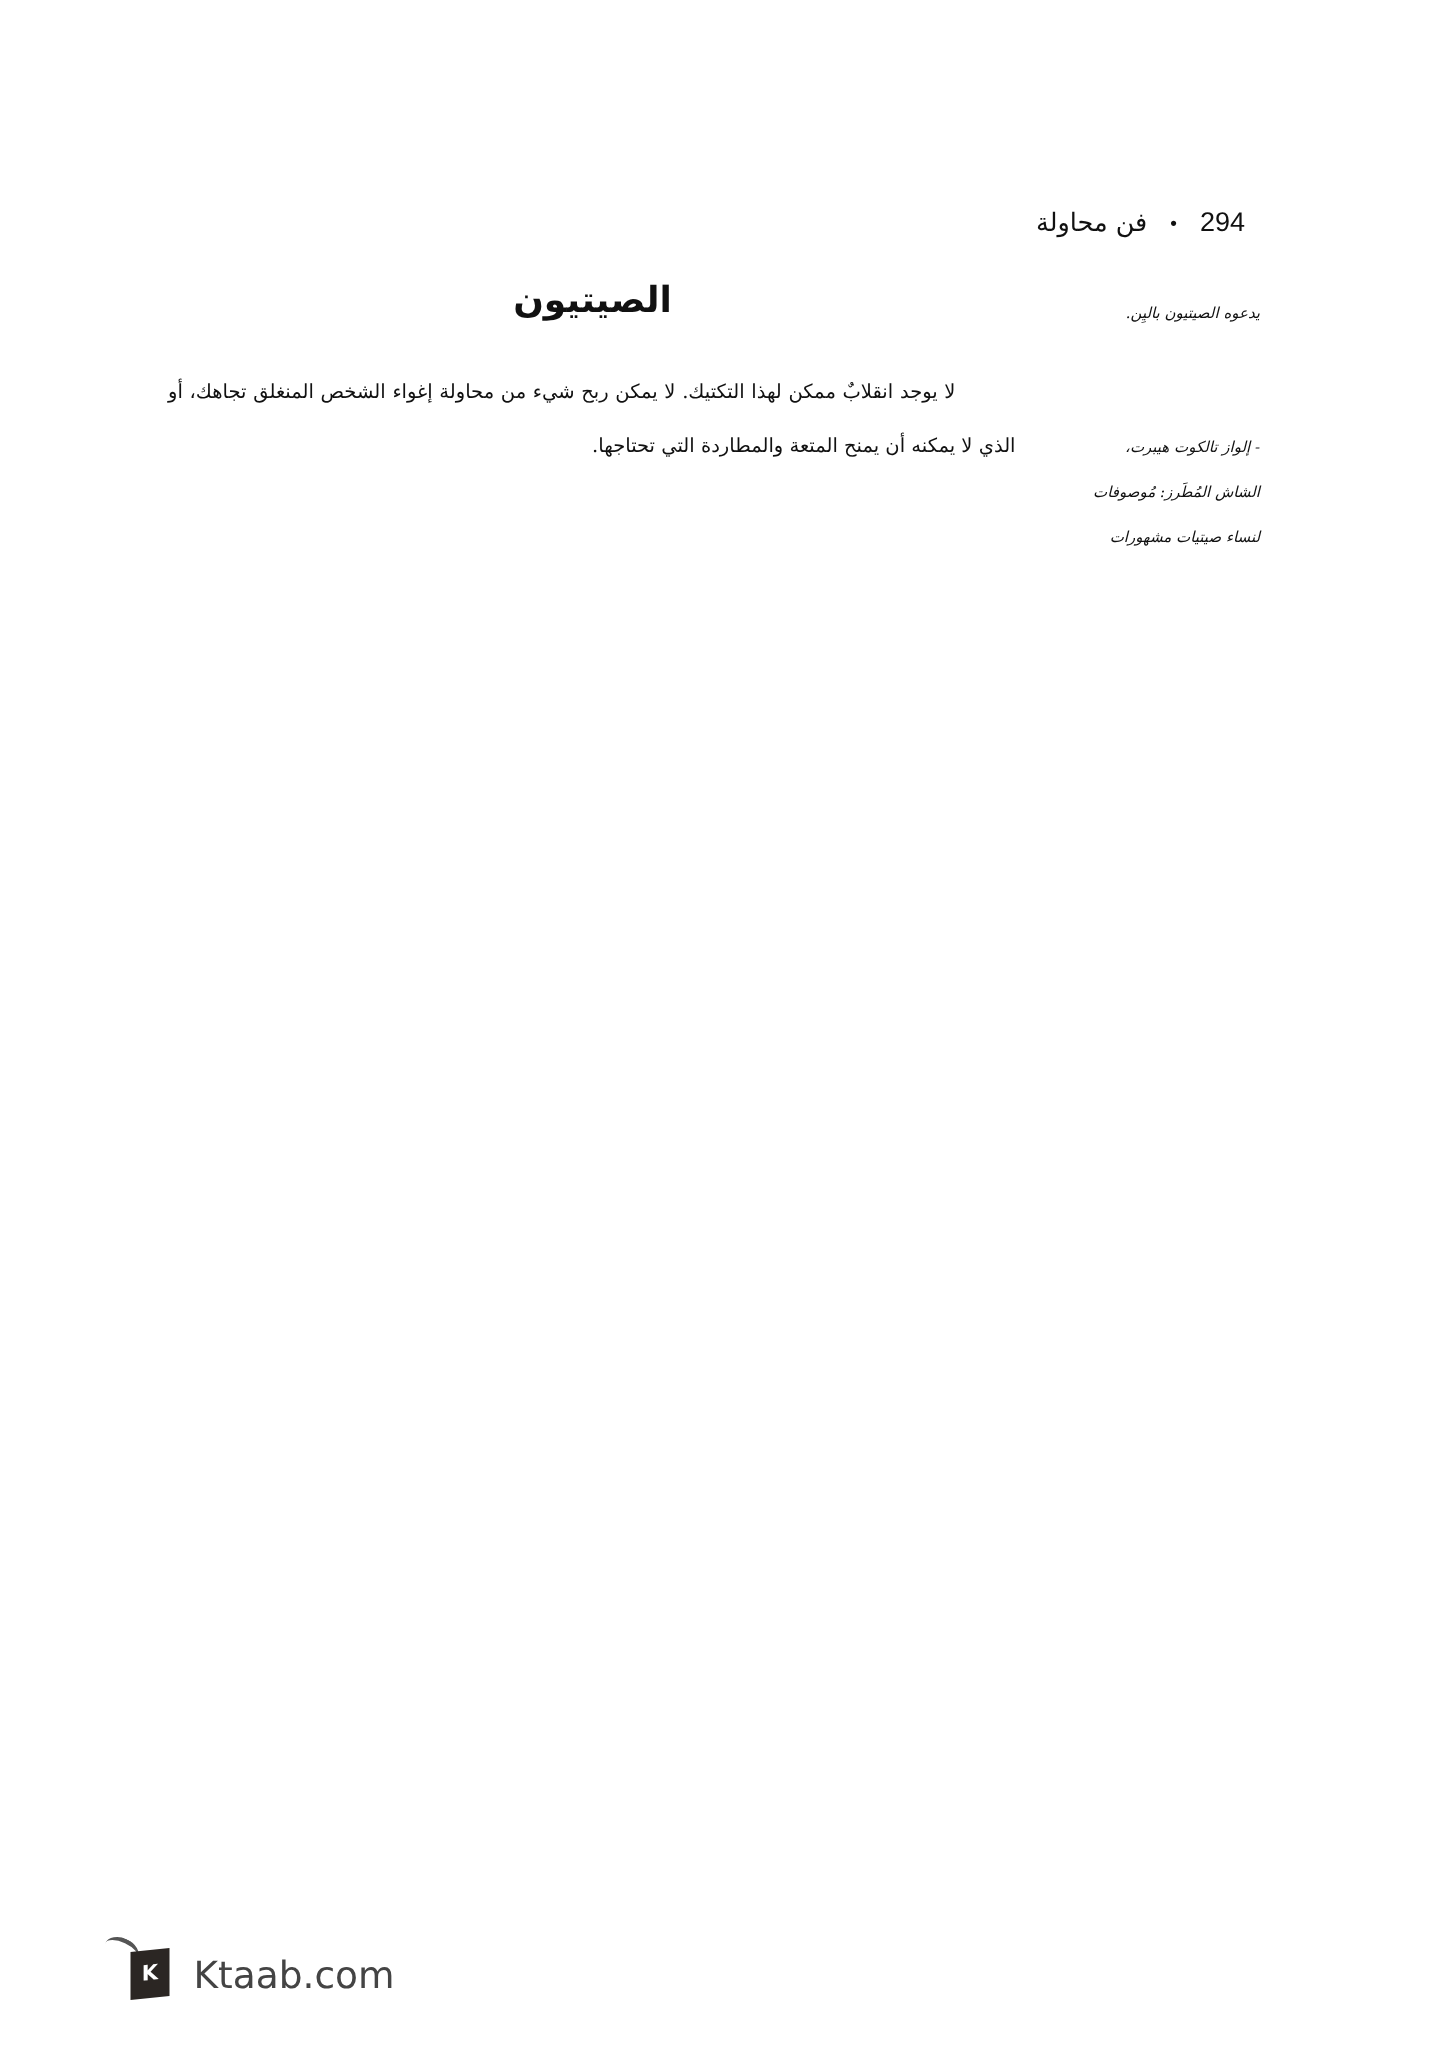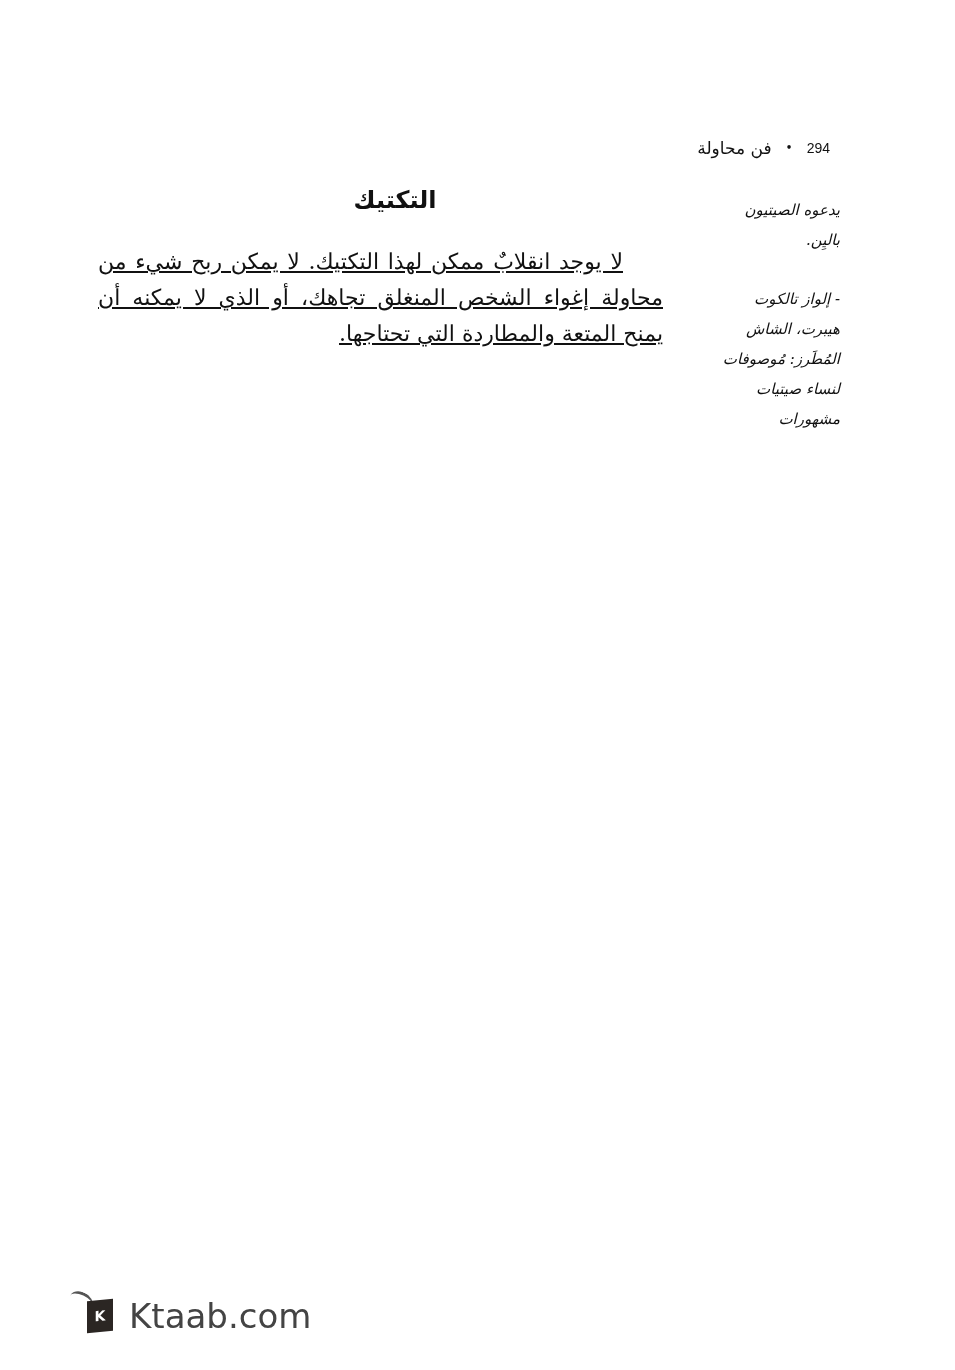--- a/index.html
+++ b/index.html
@@ -1,40 +1,40 @@
 <!DOCTYPE html>
 <html><head>
 <meta charset="utf-8">
 <style>
   html, body { margin:0; padding:0; background:#ffffff; }
   body { width:955px; height:1370px; position:relative; overflow:hidden; font-family:"DejaVu Serif", serif; color:#111; }
   .header { position:absolute; top:138px; right:125px; direction:rtl; font-size:17px; display:flex; align-items:center; gap:14px; }
-  .header .num { font-family:"Liberation Sans", sans-serif; font-size:14px; }
+  .header .num { font-family:"Liberation Sans", sans-serif; font-size:18px; }
   .header .bullet { font-size:12px; }
   .title { position:absolute; top:186px; left:330px; width:130px; text-align:center; direction:rtl; font-family:"DejaVu Sans", sans-serif; font-weight:bold; font-size:24px; }
-  .body-text { position:absolute; top:244px; left:98px; width:565px; direction:rtl; text-align:justify; font-size:22px; line-height:36px; text-indent:40px;text-decoration:underline; }
-  .margin-note { position:absolute; right:115px; direction:rtl; text-align:right; font-style:italic; font-size:15px; line-height:30px; width:120px; }
+  .body-text { position:absolute; top:244px; left:112px; width:565px; direction:rtl; text-align:justify; font-size:13px; line-height:36px; text-indent:40px; }
+  .margin-note { position:absolute; right:115px; direction:rtl; text-align:right; font-style:italic; font-size:10px; line-height:30px; width:120px; }
   .note1 { top:195px; }
   .note2 { top:284px;margin-left:32px; }
   .logo { position:absolute; left:65px; top:1290px; display:flex; align-items:center; gap:12px; }
   .logo .book { width:52px; height:52px; position:relative; }
   .logo .book .cover { position:absolute; left:22px; top:10px; width:26px; height:32px; background:#2b2623; color:#fff; font-family:"DejaVu Sans", sans-serif; font-weight:bold; font-size:14px; display:flex; align-items:center; justify-content:center; transform:skewY(-6deg); }
   .logo .book .pages { position:absolute; left:4px; top:2px; width:24px; height:14px; border-top:3px solid #555; border-radius:50% 50% 0 0; transform:rotate(25deg); }
-  .logo .text { font-family:"DejaVu Sans", sans-serif; font-size:34px; color:#444; }
+  .logo .text { font-family:"DejaVu Sans", sans-serif; font-size:25px; color:#444; }
 </style>
 </head>
 <body>
 
 <div class="header">
   <span class="num">294</span>
   <span class="bullet">•</span>
   <span>فن محاولة</span>
 </div>
 
-<div class="title">التكتيك</div>
+<div class="title">الصيتيون</div>
 
 <div class="body-text">لا يوجد انقلابٌ ممكن لهذا التكتيك. لا يمكن ربح شيء من محاولة إغواء الشخص المنغلق تجاهك، أو الذي لا يمكنه أن يمنح المتعة والمطاردة التي تحتاجها.</div>
 
 <div class="margin-note note1">يدعوه الصيتيون باليِن.</div>
 <div class="margin-note note2">- إلواز تالكوت هيبرت، الشاش المُطَرز: مُوصوفات لنساء صيتيات مشهورات</div>
 
 <div class="logo">
   <div class="book">
     <div class="pages"></div>
     <div class="cover">K</div>

